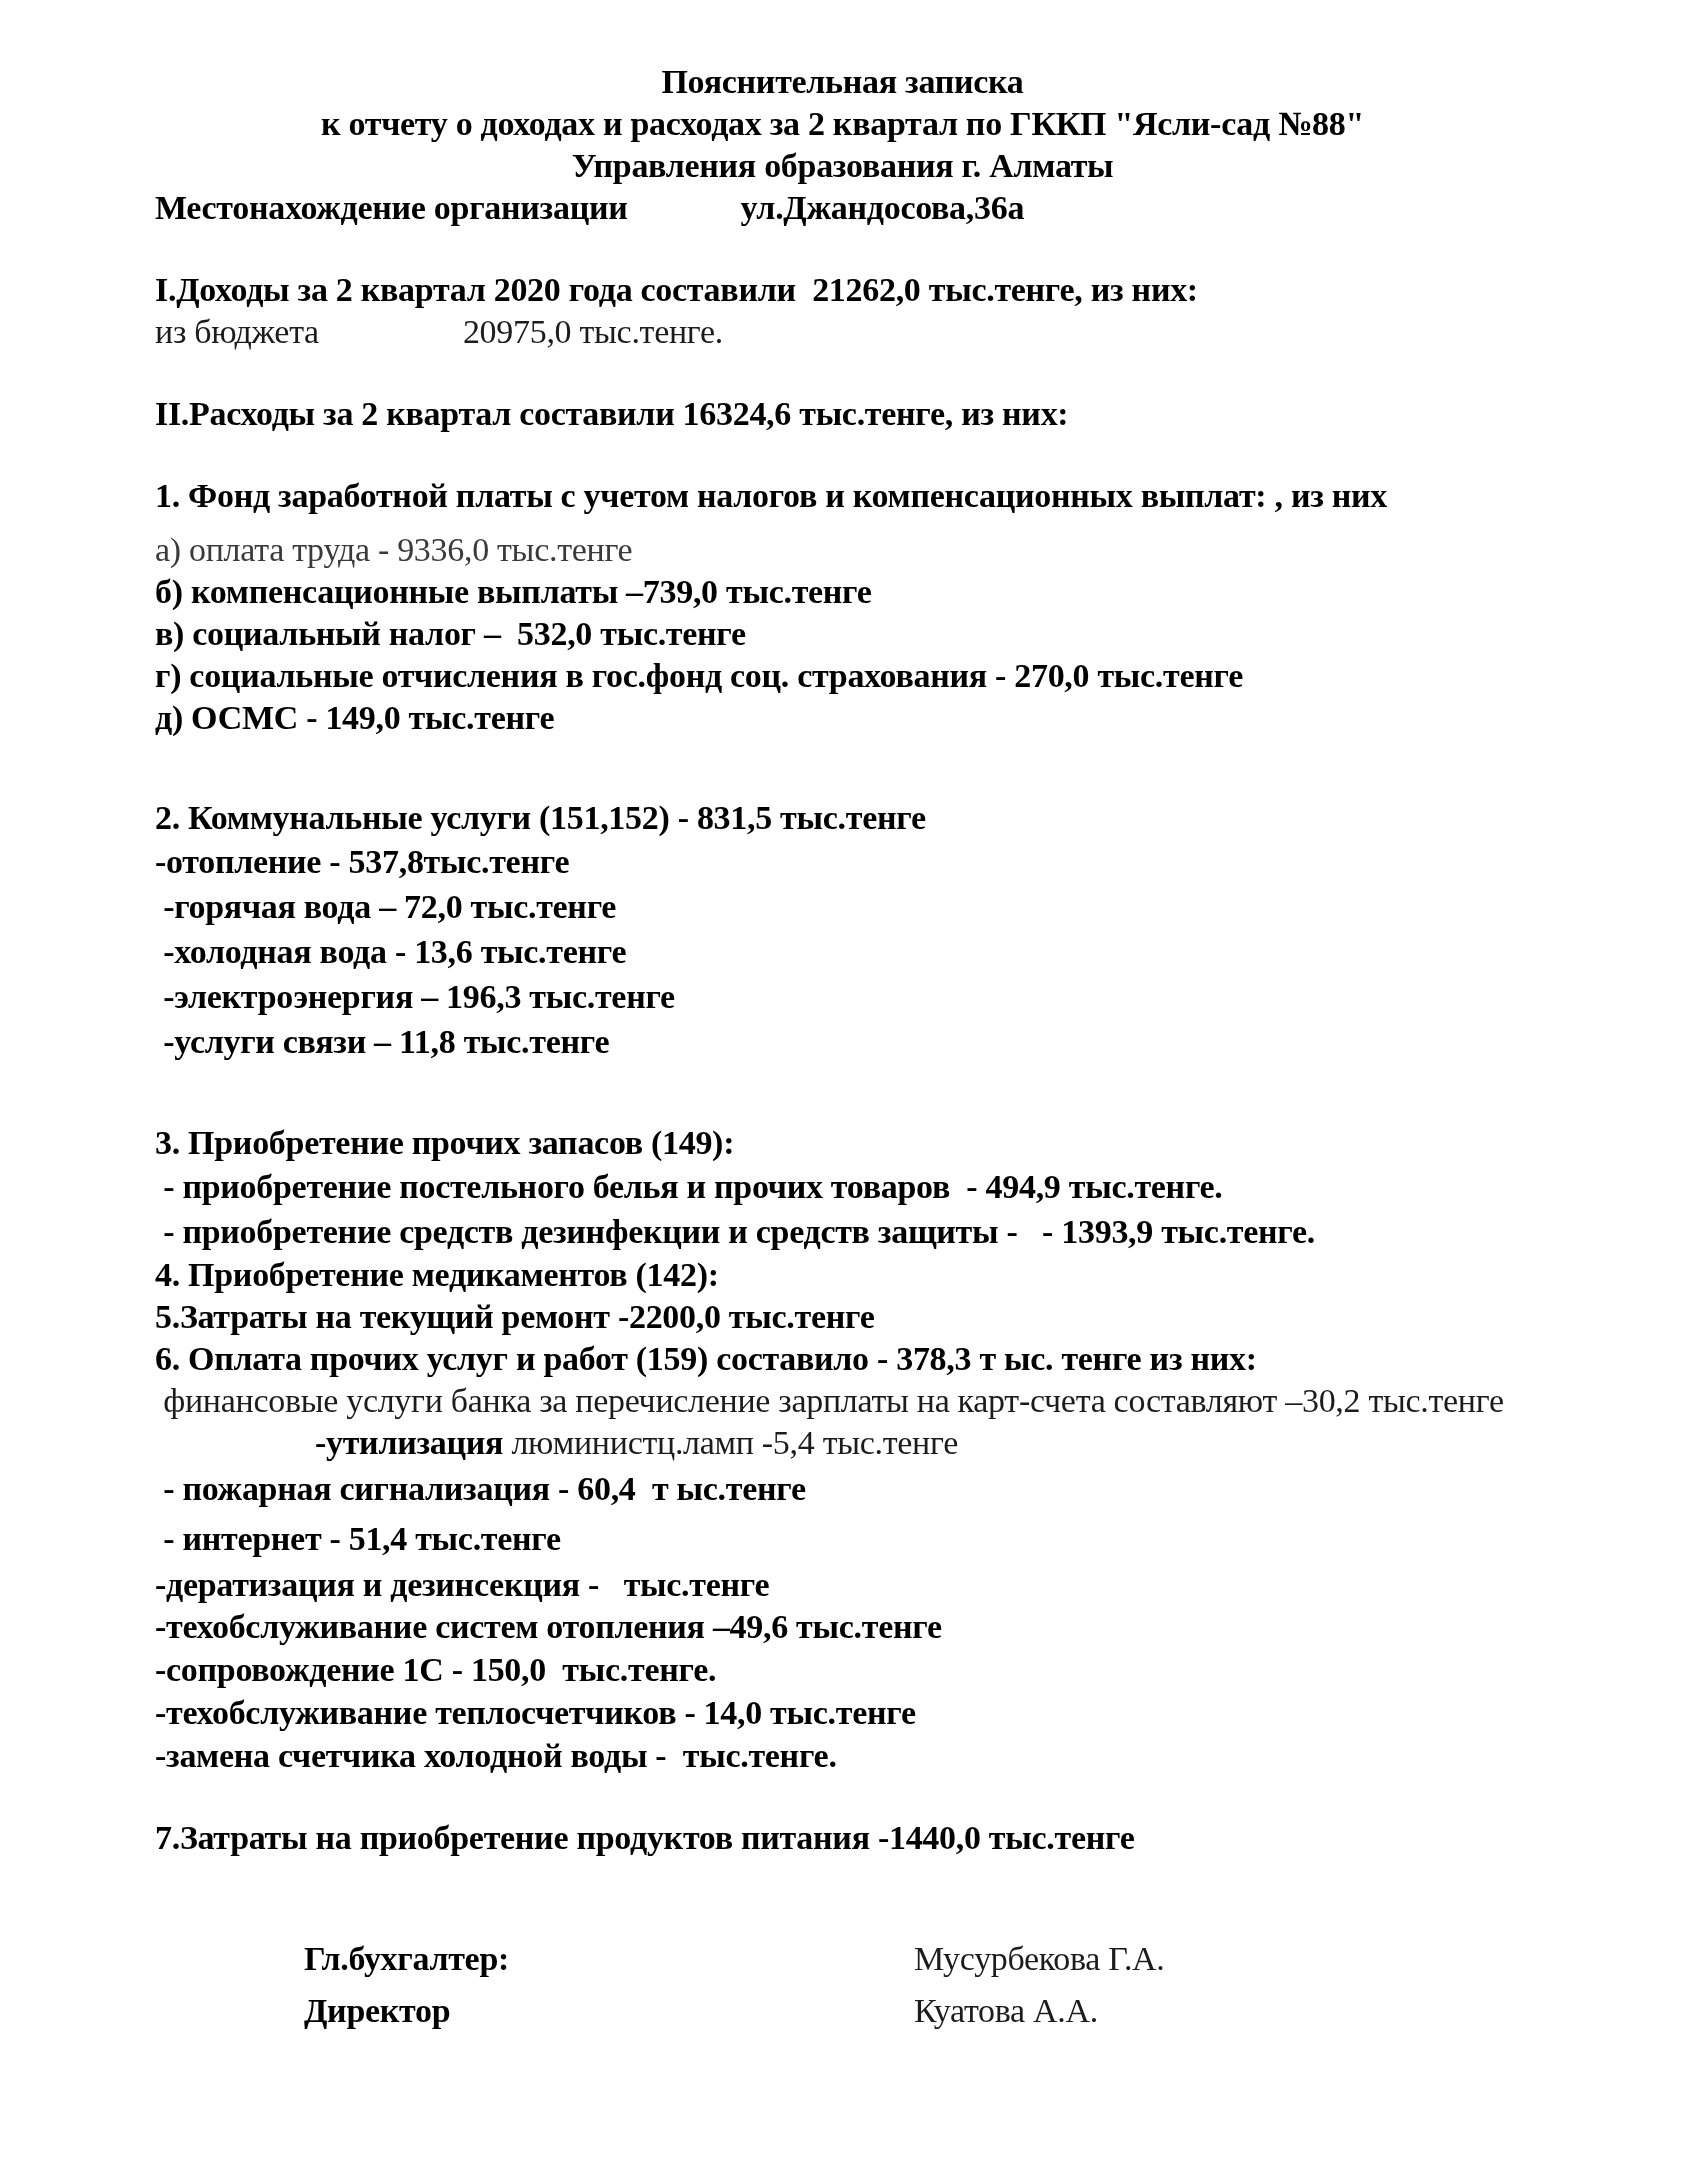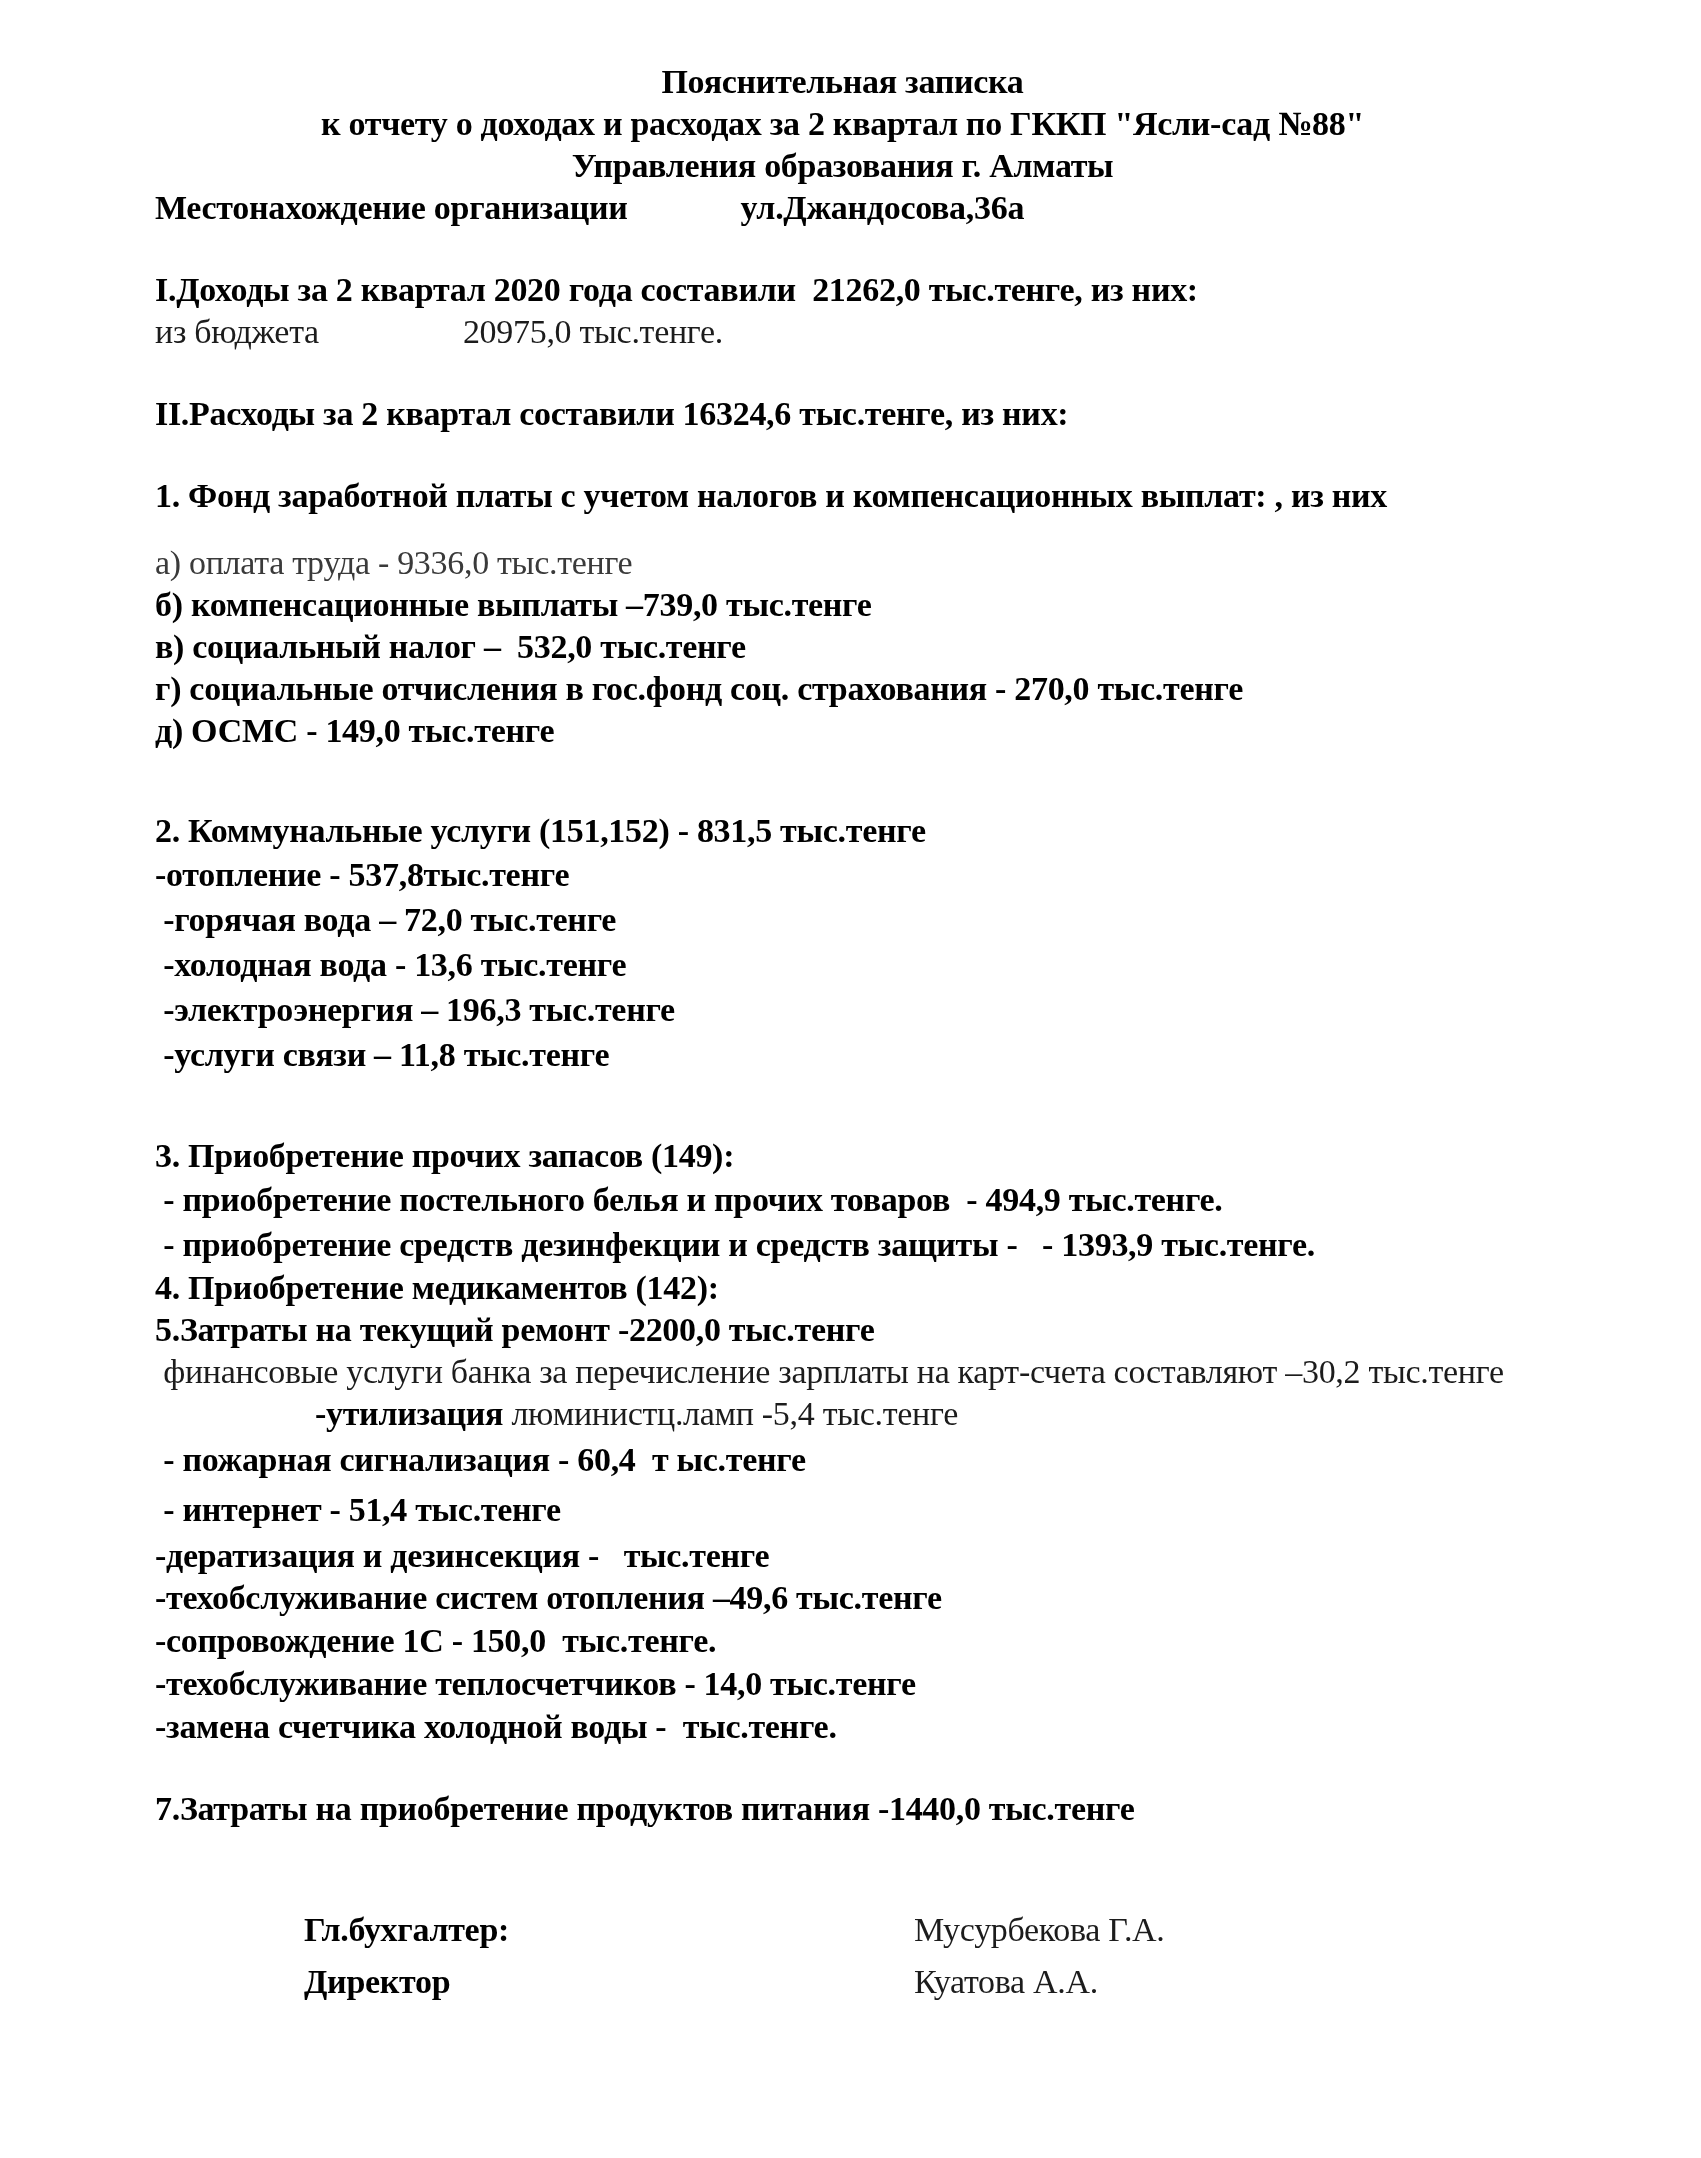--- a/index.html
+++ b/index.html
@@ -21,21 +21,21 @@
   p {
     margin: 0;
     line-height: 42px;
     white-space: pre;
   }
   .b { font-weight: bold; color: #000; }
   .light { color: #3a3a3a; }
   .center { text-align: center; width: 1375px; }
   .gap-1 { margin-top: 40px; }
   .gap-2 { margin-top: 58px; }
-  .h1-after { margin-bottom: 25px; }
+  .h1-after { margin-bottom: 12px; }
   .util-line { margin-left: 160px; }
   .lh-50 { line-height: 45px; }
   .lh-55 { line-height: 50px; }
   .lh-48 { line-height: 43px; }
   .lh-45 { line-height: 41px; }
   .tab-loc { display: inline-block; width: 113px; }
   .tab-bud { display: inline-block; width: 144px; }
   .sig-block { margin-top: 77px; }
   .sig-row { display: flex; line-height: 45px; }
   .sig-row + .sig-row { margin-top: 7.2px; }
@@ -71,20 +71,21 @@
   <p class="b lh-50"> -холодная вода - 13,6 тыс.тенге</p>
   <p class="b lh-50"> -электроэнергия – 196,3 тыс.тенге</p>
   <p class="b lh-50"> -услуги связи – 11,8 тыс.тенге</p>
 
   <p class="b gap-2">3. Приобретение прочих запасов (149):</p>
   <p class="b lh-50"> - приобретение постельного белья и прочих товаров  - 494,9 тыс.тенге.</p>
   <p class="b lh-50"> - приобретение средств дезинфекции и средств защиты -   - 1393,9 тыс.тенге.</p>
 
   <p class="b">4. Приобретение медикаментов (142):</p>
   <p class="b">5.Затраты на текущий ремонт -2200,0 тыс.тенге</p>
+  <p class="b">6. Оплата прочих услуг и работ (159) составило - 378,3 т ыс. тенге из них:</p>
 
   <p> финансовые услуги банка за перечисление зарплаты на карт-счета составляют –30,2 тыс.тенге</p>
   <p class="util-line"><span class="b">-утилизация</span><span> люминистц.ламп -5,4 тыс.тенге</span></p>
 
   <p class="b lh-55"> - пожарная сигнализация - 60,4  т ыс.тенге</p>
   <p class="b lh-55"> - интернет - 51,4 тыс.тенге</p>
 
   <p class="b lh-45">-дератизация и дезинсекция -   тыс.тенге</p>
   <p class="b lh-48">-техобслуживание систем отопления –49,6 тыс.тенге</p>
   <p class="b lh-48">-сопровождение 1С - 150,0  тыс.тенге.</p>

